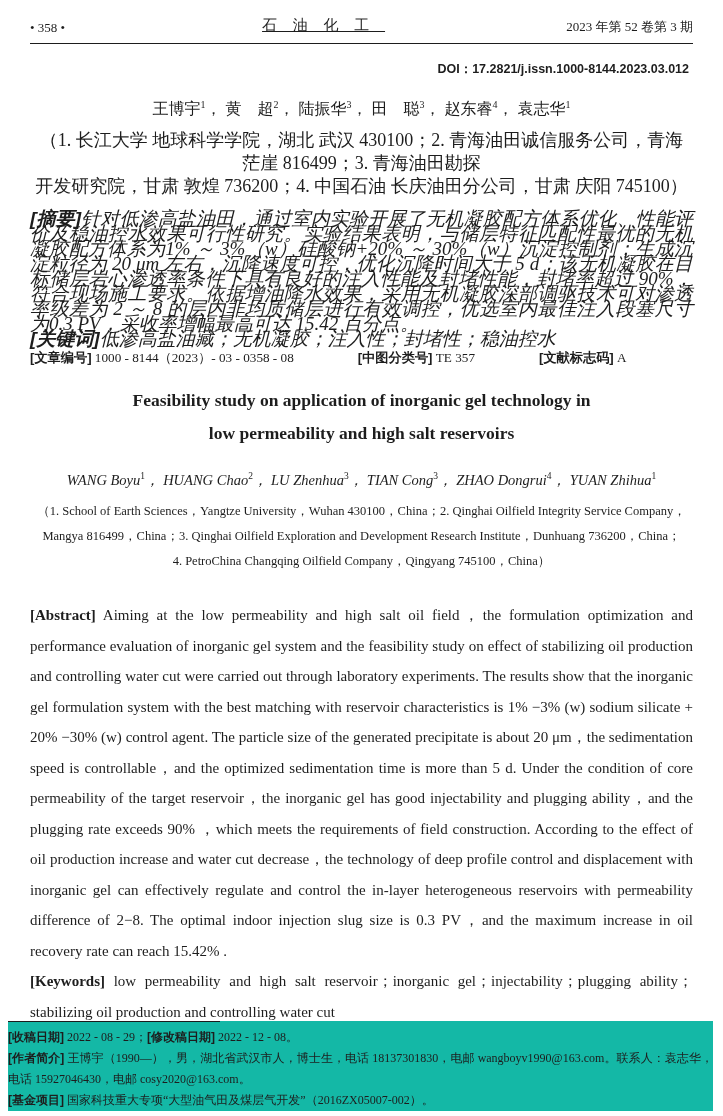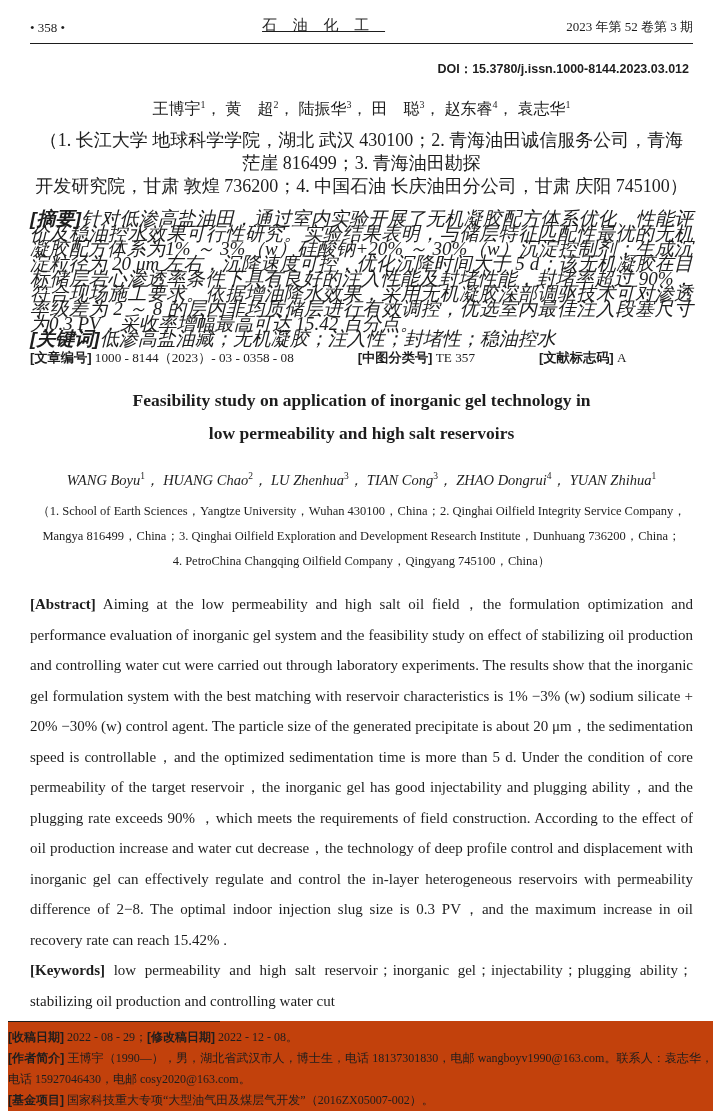--- a/index.html
+++ b/index.html
@@ -40,49 +40,49 @@
   .abs-cn{margin-top:13px;font-size:19px;line-height:15px;text-align:justify;font-style:italic;}
   .lbl{font-family:"Liberation Sans","DejaVu Sans",sans-serif;font-weight:bold;}
   .meta-row{display:flex;font-size:13.2px;line-height:23px;white-space:nowrap;}
   .meta-item+.meta-item{margin-left:64px;}
   
   .title-en{text-align:center;margin-top:15px;font-weight:bold;font-size:17.5px;line-height:33px;}
   .authors-en{text-align:center;margin-top:21px;font-size:14.5px;font-style:italic;}
   .authors-en sup{font-size:9.5px;font-style:normal;}
   .affil-en{text-align:center;margin-top:9px;font-size:12.5px;line-height:25px;}
   
-  .abs-en{margin-top:15px;font-size:15px;line-height:30.5px;text-align:justify;}
+  .abs-en{margin-top:26px;font-size:15px;line-height:30.5px;text-align:justify;}
   .abs-en .lbl{font-family:"Liberation Serif","DejaVu Serif",serif;}
   
   .body-cols{display:flex;gap:36px;margin-top:20px;font-size:14.2px;line-height:24px;}
   .col{flex:1;text-align:justify;}
   .col-left{text-indent:2em;}
   .body-cols sup{font-size:9.5px;}
   
   .footnotes{
     position:absolute;left:8px;right:10px;top:1021px;
-    background:#c2410c;font-size:12px;line-height:21px;text-align:justify;
+    background:#14b8a6;font-size:12px;line-height:21px;text-align:justify;
   }
   .fn-rule{width:212px;border-top:1.6px solid #1d1d1d;margin-bottom:5px;}
 </style>
 </head>
 <body>
 
 <div class="page">
 
   <div class="hdr">
     <div class="hdr-left">• 358 •</div>
     <div class="hdr-center">
       <div class="journal-cn">石油化工</div>
     </div>
     <div class="hdr-right">2023 年第 52 卷第 3 期</div>
   </div>
   <div class="hdr-rule"></div>
 
-  <div class="doi">DOI：15.3780/j.issn.1000-8144.2023.03.012</div>
+  <div class="doi">DOI：17.2821/j.issn.1000-8144.2023.03.012</div>
 
 
   <div class="authors">
     <span><span>王博宇</span><sup>1</sup></span><span>，</span>
     <span><span>黄　超</span><sup>2</sup></span><span>，</span>
     <span><span>陆振华</span><sup>3</sup></span><span>，</span>
     <span><span>田　聪</span><sup>3</sup></span><span>，</span>
     <span><span>赵东睿</span><sup>4</sup></span><span>，</span>
     <span><span>袁志华</span><sup>1</sup></span>
   </div>

